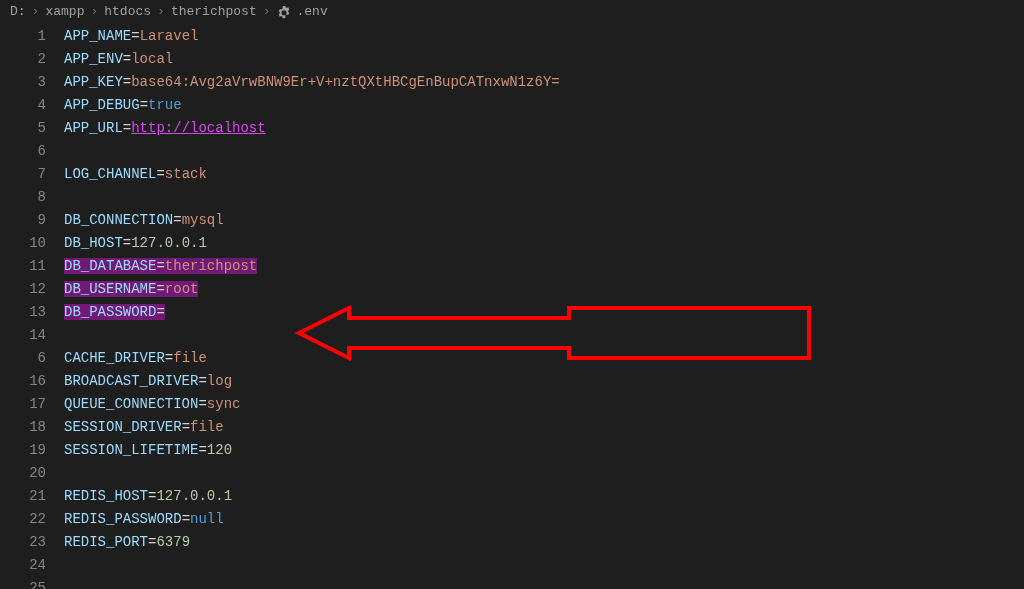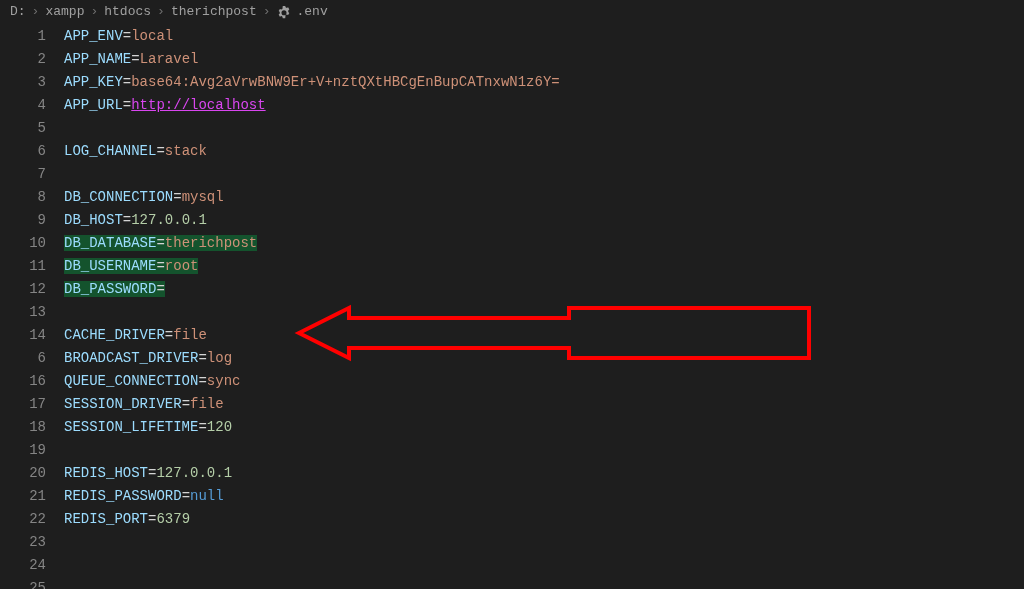--- a/index.html
+++ b/index.html
@@ -9,21 +9,21 @@
   .breadcrumb .crumb{color:#a0a0a0;cursor:pointer}
   .breadcrumb .sep{color:#6e6e6e}
   .breadcrumb .gear-icon{display:inline-flex;align-items:center}
   .breadcrumb svg{width:14px;height:14px;fill:#a0a0a0}
   
   .editor{flex:1;display:flex;position:relative;padding-top:2px}
   .gutter{width:46px;text-align:right;color:#858585;user-select:none;padding-right:18px;font-size:14px}
   .gutter div{height:23px}
   .code{flex:1;position:relative}
   .line{height:23px;white-space:pre}
-  .hl{background:#14532d}
+  .hl{background:#701a75}
   
   .kw{color:#9cdcfe}      
   .op{color:#d4d4d4}
   .val{color:#ce9178}
   .bool{color:#569cd6}
   .num{color:#b5cea8}
   .url{color:#d946ef;text-decoration:underline}
   
   .arrow{position:absolute;left:235px;top:277px;pointer-events:none}
   .arrow svg{overflow:visible}
@@ -73,23 +73,24 @@
         <div>19</div>
         <div>20</div>
         <div>21</div>
         <div>22</div>
         <div>23</div>
         <div>24</div>
         <div>25</div>
       </div>
     <div class="code" id="code">
 
-      <div class="line"><span class="kw">APP_ENV</span><span class="op">=</span><span class="val">local</span></div>
-        <div class="line"><span class="kw">APP_NAME</span><span class="op">=</span><span class="val">Laravel</span></div>
+      <div class="line"><span class="kw">APP_NAME</span><span class="op">=</span><span class="val">Laravel</span></div>
+        <div class="line"><span class="kw">APP_ENV</span><span class="op">=</span><span class="val">local</span></div>
         <div class="line"><span class="kw">APP_KEY</span><span class="op">=</span><span class="val">base64:Avg2aVrwBNW9Er+V+nztQXtHBCgEnBupCATnxwN1z6Y=</span></div>
+        <div class="line"><span class="kw">APP_DEBUG</span><span class="op">=</span><span class="bool">true</span></div>
         <div class="line"><span class="kw">APP_URL</span><span class="op">=</span><span class="url">http://localhost</span></div>
         <div class="line">&nbsp;</div>
         <div class="line"><span class="kw">LOG_CHANNEL</span><span class="op">=</span><span class="val">stack</span></div>
         <div class="line">&nbsp;</div>
         <div class="line"><span class="kw">DB_CONNECTION</span><span class="op">=</span><span class="val">mysql</span></div>
         <div class="line"><span class="kw">DB_HOST</span><span class="op">=</span><span class="num">127.0.0.1</span></div>
         <div class="line"><span class="kw hl">DB_DATABASE</span><span class="op hl">=</span><span class="val hl">therichpost</span></div>
         <div class="line"><span class="kw hl">DB_USERNAME</span><span class="op hl">=</span><span class="val hl">root</span></div>
         <div class="line"><span class="kw hl">DB_PASSWORD</span><span class="op hl">=</span></div>
         <div class="line">&nbsp;</div>

